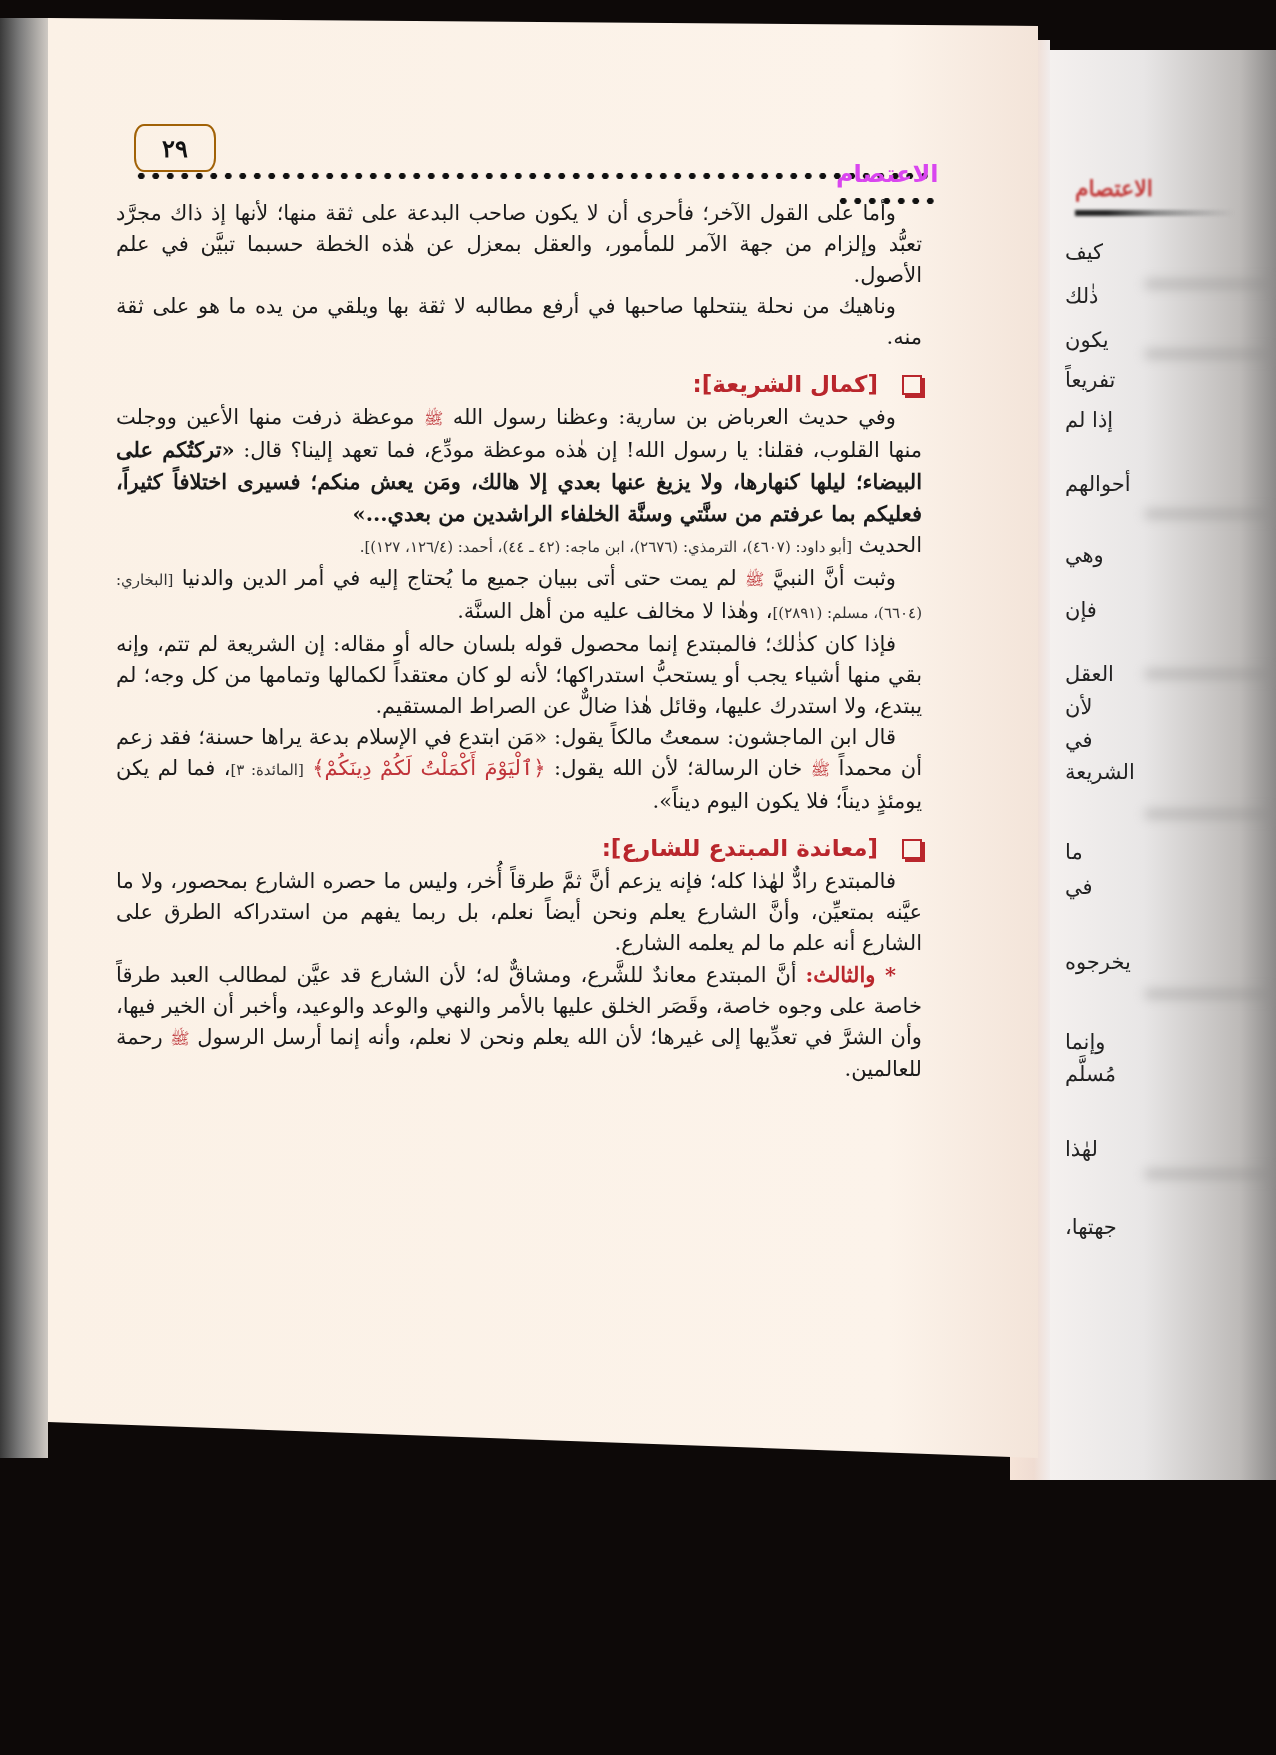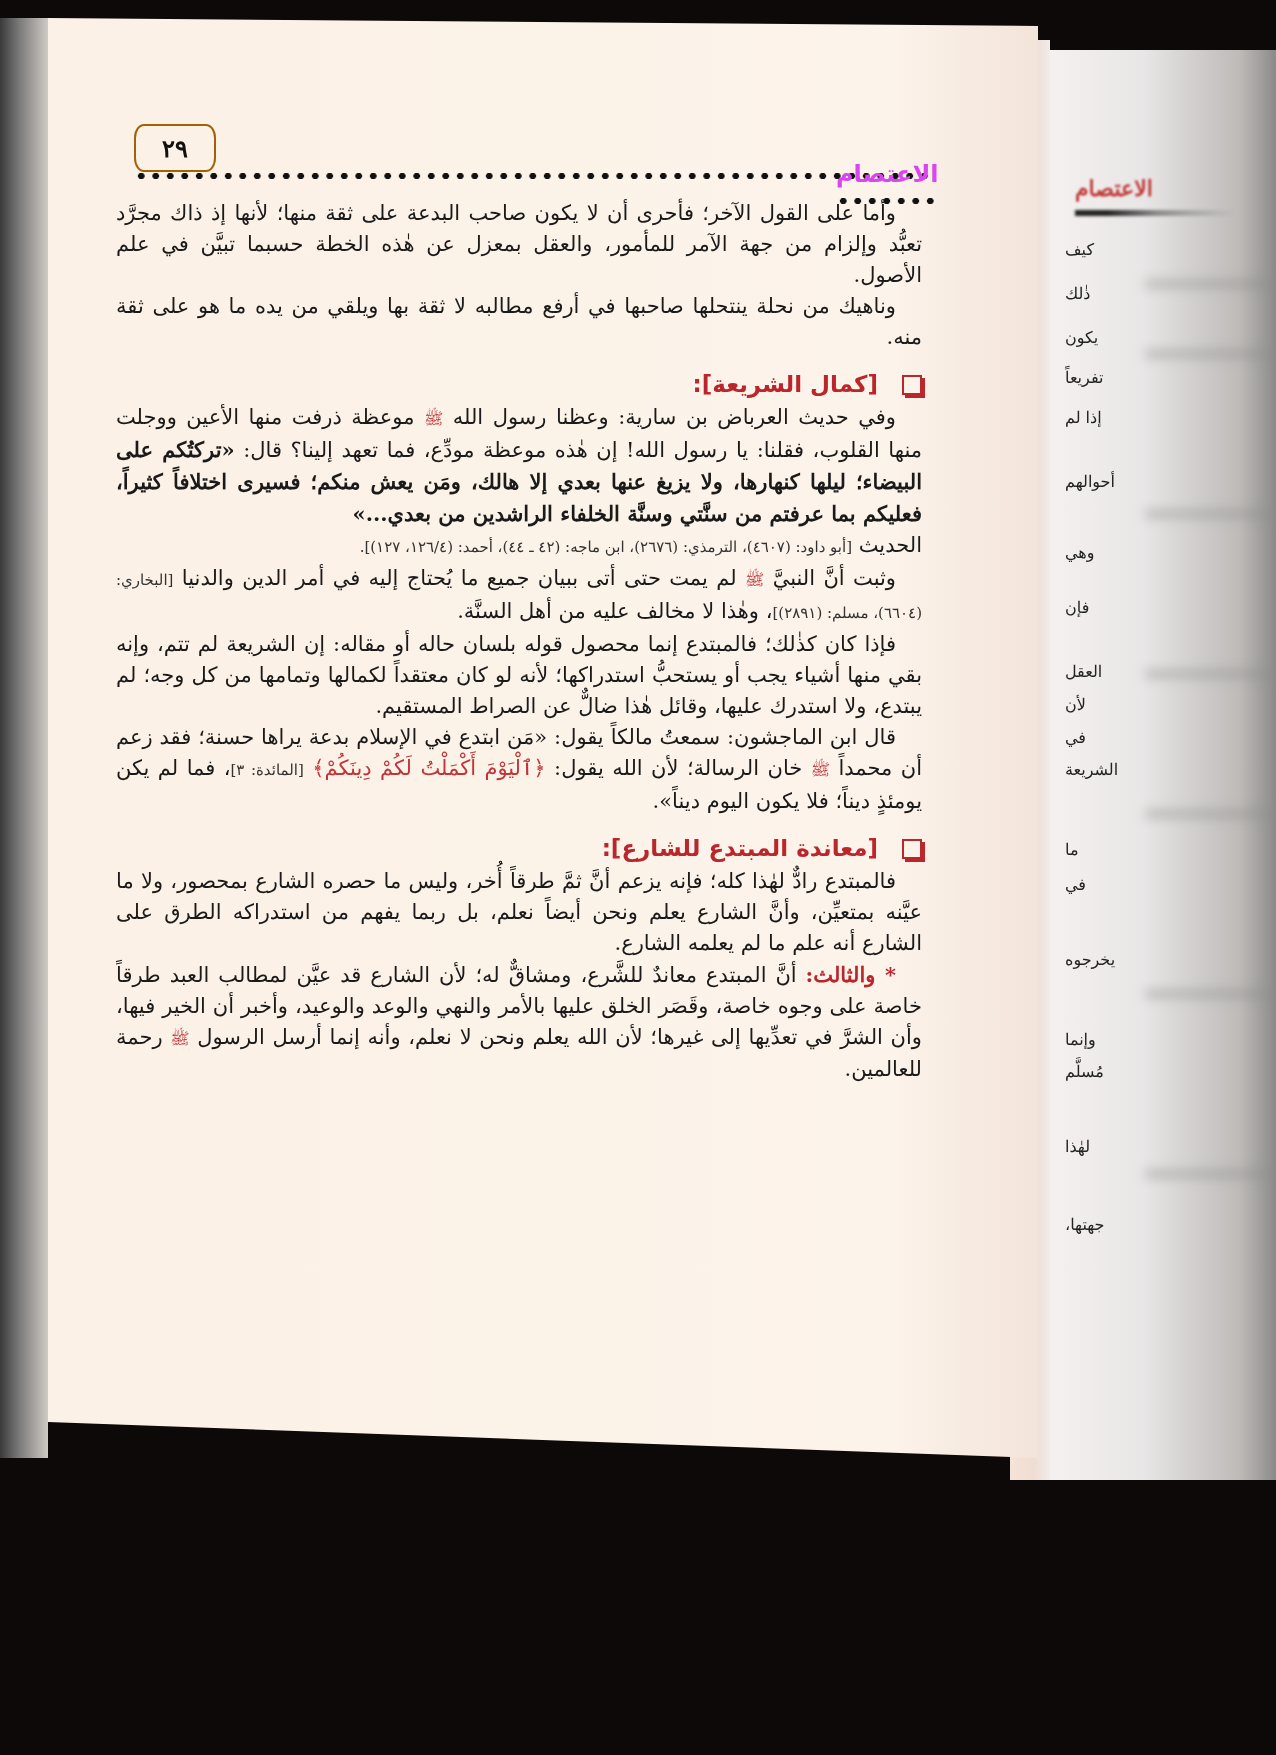--- a/index.html
+++ b/index.html
@@ -28,21 +28,21 @@
   .next-page .np-title {
     position:absolute; left:40px; top:125px; color:#c23a3a; font-weight:bold;
     font-size:22px; filter:blur(1.2px); direction:rtl;
   }
   .next-page .np-dots {
     position:absolute; left:40px; top:160px; width:160px; height:6px;
     background:linear-gradient(90deg,#222 0%,#222 20%,#888 50%,transparent 100%);
     filter:blur(1.5px);
   }
   .next-page .np-frag {
-    position:absolute; left:30px; font-size:16px; color:#222; direction:rtl;
+    position:absolute; left:30px; font-size:21px; color:#222; direction:rtl;
     width:90px; text-align:left; white-space:nowrap;
   }
   .next-page .np-frag span { filter:blur(0.4px); }
   .np-blur-line {
     position:absolute; left:110px; width:130px; height:8px; background:#8d8b8a;
     filter:blur(6px); opacity:.5;
   }
 
   .page-number-box {
     position:absolute; left:134px; top:124px; width:78px; height:44px;

